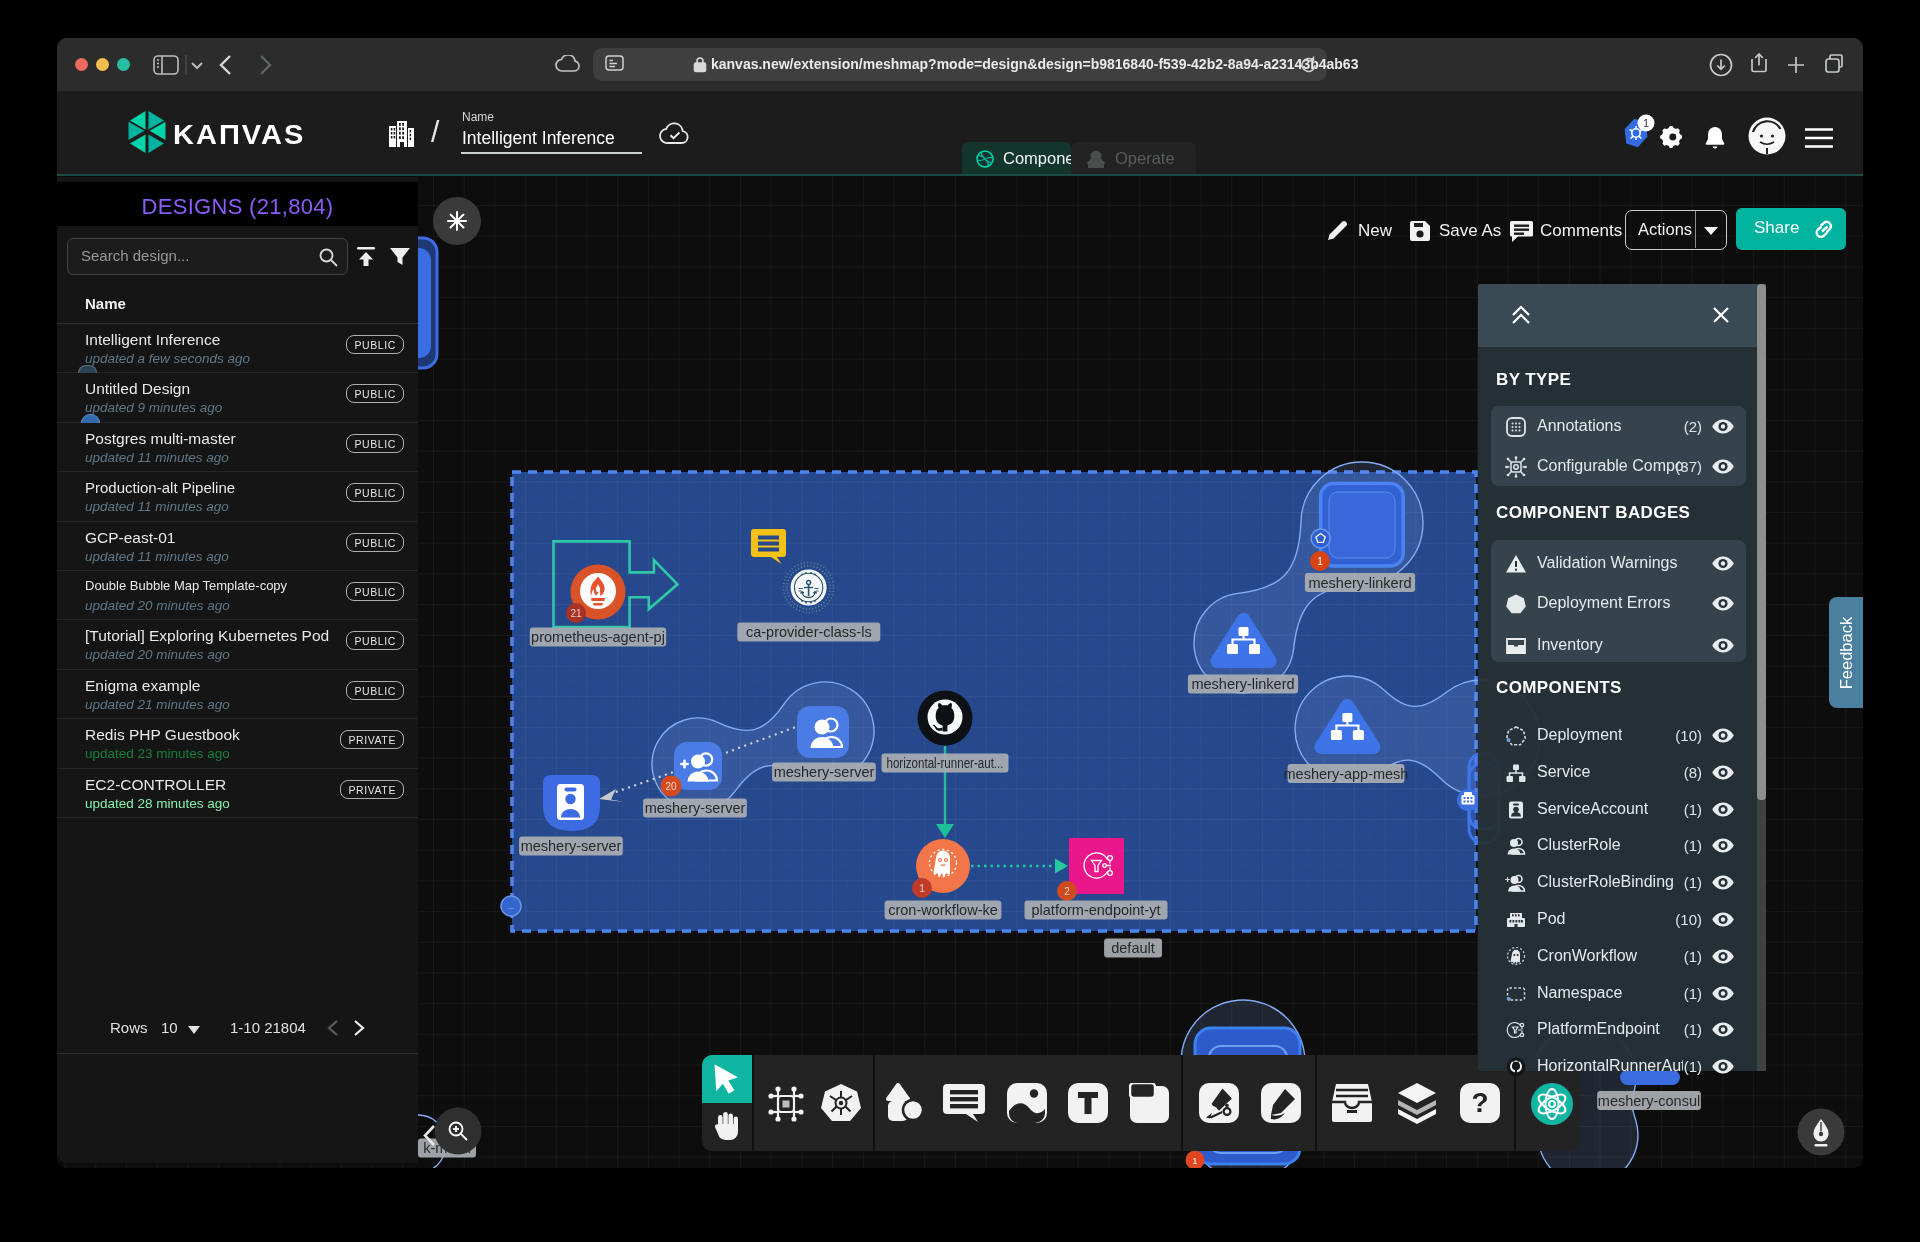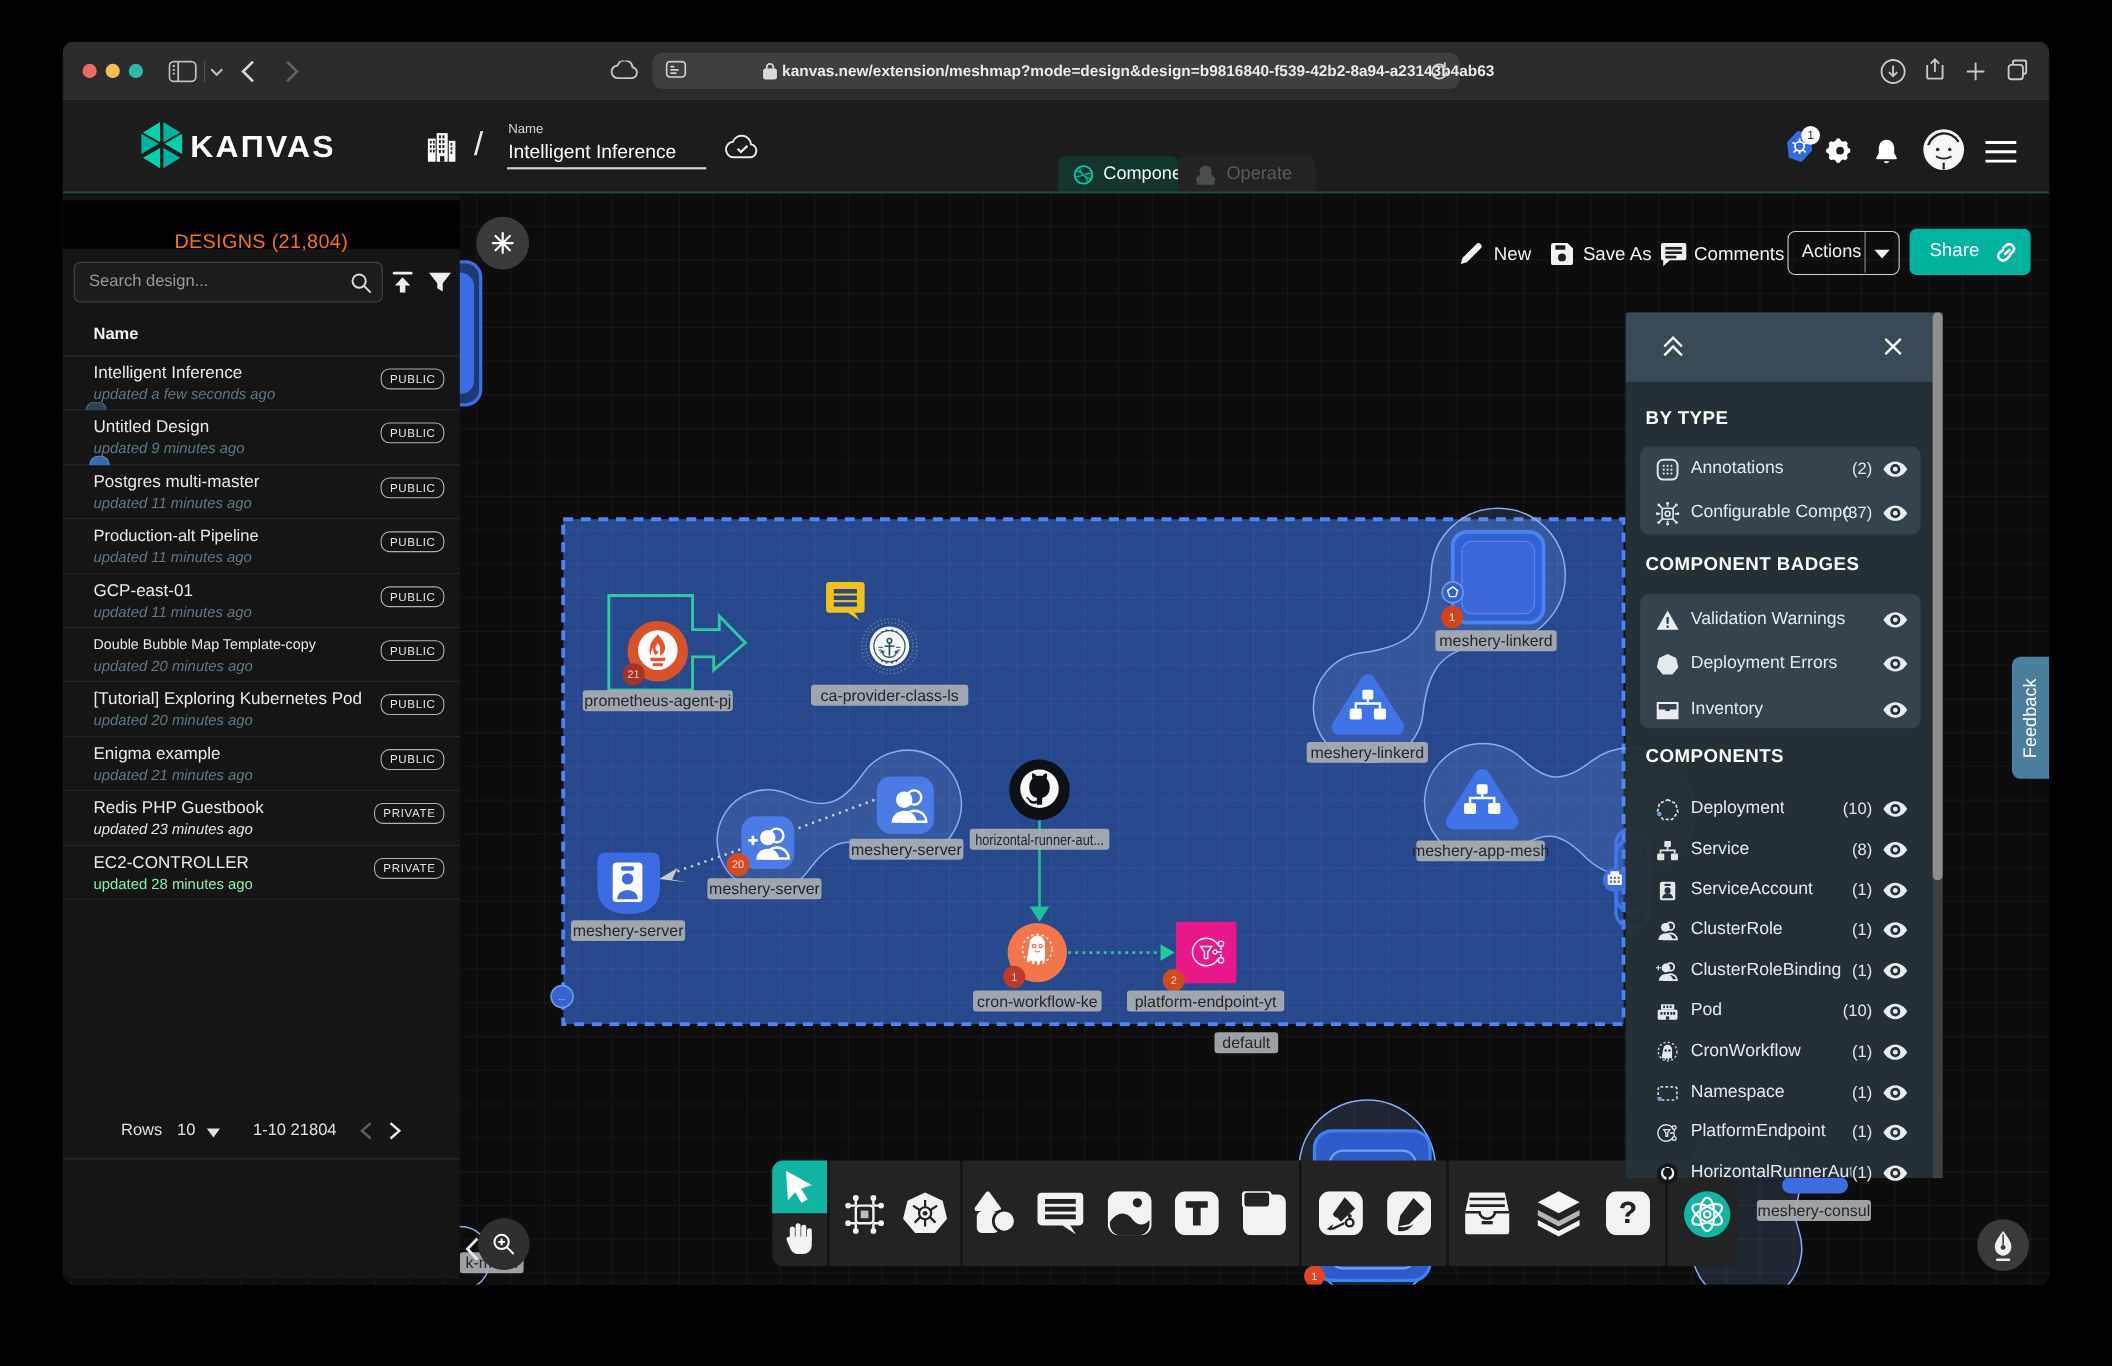--- a/index.html
+++ b/index.html
@@ -848,21 +848,21 @@
         </g>
         <circle cx="22" cy="22" r="4" fill="#fff"></circle>
         <circle cx="22" cy="22" r="2" fill="#12b5a2"></circle>
       </svg>
     </div>
 <div id="feedback">
       <span>Feedback</span>
     </div>
   <div id="sidebar">
     <div class="abs" style="left:0;top:5px;width:100%;height:44px;background:#000">
-        <div style="text-align:center;margin-top:27px;font-size:18px;color:#f97316;letter-spacing:.3px">DESIGNS (21,804)</div>
+        <div style="text-align:center;margin-top:12px;font-size:22px;color:#8b5cf6;letter-spacing:.3px">DESIGNS (21,804)</div>
       </div>
     <div class="abs" style="left:10px;top:61px;width:281px;height:37px;background:#1c1c1c;border:1px solid #444;border-radius:6px">
       <div class="abs" style="left:13px;top:8px;font-size:15px;color:#989898">Search design...</div>
       <svg class="abs" style="left:250px;top:8px" width="21" height="21" viewBox="0 0 21 21" fill="none" stroke="#d8d8d8" stroke-width="1.8">
           <circle cx="8.5" cy="8.5" r="6"></circle>
           <line x1="13" y1="13" x2="19" y2="19"></line>
         </svg>
     </div>
     <svg class="abs" style="left:297px;top:68px" width="24" height="24" viewBox="0 0 24 24" fill="#ededed">
         <rect x="3" y="2" width="18" height="2.6" rx="1.3"></rect>
@@ -909,21 +909,21 @@
 <div class="abs" style="left:28px;top:27px;font-size:13.5px;font-style:italic;color:#5e7887">updated 20 minutes ago</div>
 <div class="abs" style="right:14px;top:11px;border:1px solid #aeaeae;border-radius:8px;color:#e4e4e4;font-size:10.5px;letter-spacing:.6px;padding:3px 7px 2px">PUBLIC</div>
 </div>
 <div class="abs" style="left:0;top:492.8px;width:361px;height:49.4px;border-bottom:1px solid #262626">
 <div class="abs" style="left:28px;top:7px;font-size:15.5px;color:#e9e9e9;white-space:nowrap">Enigma example</div>
 <div class="abs" style="left:28px;top:27px;font-size:13.5px;font-style:italic;color:#5e7887">updated 21 minutes ago</div>
 <div class="abs" style="right:14px;top:11px;border:1px solid #aeaeae;border-radius:8px;color:#e4e4e4;font-size:10.5px;letter-spacing:.6px;padding:3px 7px 2px">PUBLIC</div>
 </div>
 <div class="abs" style="left:0;top:542.2px;width:361px;height:49.4px;border-bottom:1px solid #262626">
 <div class="abs" style="left:28px;top:7px;font-size:15.5px;color:#e9e9e9;white-space:nowrap">Redis PHP Guestbook</div>
-<div class="abs" style="left:28px;top:27px;font-size:13.5px;font-style:italic;color:#e5e5e5">updated 23 minutes ago</div>
+<div class="abs" style="left:28px;top:27px;font-size:13.5px;color:#15803d">updated 23 minutes ago</div>
 <div class="abs" style="right:14px;top:11px;border:1px solid #aeaeae;border-radius:8px;color:#e4e4e4;font-size:10.5px;letter-spacing:.6px;padding:3px 7px 2px">PRIVATE</div>
 </div>
 <div class="abs" style="left:0;top:591.6px;width:361px;height:49.4px;border-bottom:1px solid #262626">
 <div class="abs" style="left:28px;top:7px;font-size:15.5px;color:#e9e9e9;white-space:nowrap">EC2-CONTROLLER</div>
 <div class="abs" style="left:28px;top:27px;font-size:13.5px;color:#86efac">updated 28 minutes ago</div>
 <div class="abs" style="right:14px;top:11px;border:1px solid #aeaeae;border-radius:8px;color:#e4e4e4;font-size:10.5px;letter-spacing:.6px;padding:3px 7px 2px">PRIVATE</div>
 </div>
 <div class="abs" style="left:21px;top:188px;width:19px;height:8px;border-radius:10px 10px 0 0;background:#2d4250;border:1px solid #56707e;border-bottom:none"></div>
 <div class="abs" style="left:24px;top:237px;width:19px;height:9px;border-radius:10px 10px 0 0;background:#336ab0;border:1px solid #5b8cc4;border-bottom:none"></div>
       </div>

